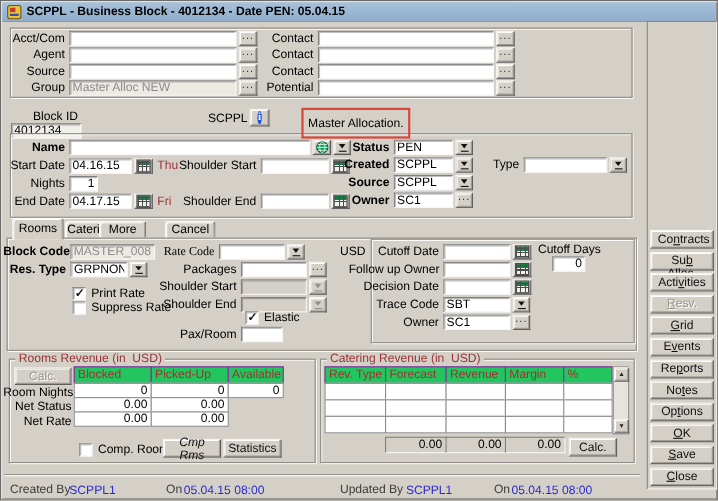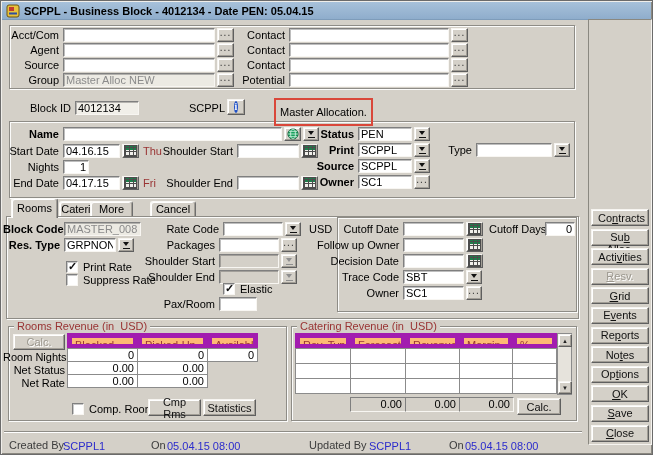--- a/index.html
+++ b/index.html
@@ -65,21 +65,21 @@
     position:relative;display:inline-block;
   }
   .cb.on::after{content:"✓";position:absolute;left:1px;top:-2px;font-size:11px;font-weight:bold;color:#111;}
   .cb-lb{margin-left:5px;white-space:nowrap;}
   .tab{
     position:absolute;background:#d4d0c8;border:1px solid #6e6e6e;border-bottom:none;
     border-top-color:#fbfaf7;border-left-color:#fbfaf7;border-radius:3px 3px 0 0;
     box-shadow:inset -1px 0 0 #a29e96, inset 1px 1px 0 #fff;
     text-align:center;cursor:default;
   }
-  .hcell{position:absolute;background:#fdba74;border:5px solid #a21caf;color:#993333;
+  .hcell{position:absolute;background:#22c55e;border:1px solid #a21caf;color:#993333;
     padding:1px 3px;white-space:nowrap;overflow:hidden;}
   .ccell{position:absolute;background:#fff;border:1px solid #8b8b8b;}
   .vcell{position:absolute;background:#fff;border:1px solid #8b8b8b;text-align:right;padding:0 3px;
     line-height:12px;overflow:hidden;}
   .tcell{position:absolute;background:#d4d0c8;border:1px solid;border-color:#7f7f7f #f8f6f2 #f8f6f2 #7f7f7f;
     text-align:right;padding:0 3px;line-height:13px;}
   .rowlbl{position:absolute;text-align:right;white-space:nowrap;}
   .side-btn{
     position:relative;display:block;width:58px;height:17px;margin:0 0 2.6px 0;
     background:#d4d0c8;border:1px solid;border-color:#f6f4f0 #5f5f5f #5f5f5f #f6f4f0;
@@ -144,21 +144,21 @@
     <span class="lbl" style="width:52px;">Contact</span>
     <input class="inp" style="width: 160px;">
     <button class="b3 dots" style="width:17px;"></button>
   </div>
   <div class="fld" style="left:236px;top:71px;">
     <span class="lbl" style="width:52px;">Potential</span>
     <input class="inp" style="width: 160px;">
     <button class="b3 dots" style="width:17px;"></button>
   </div>
 
-  <div class="fld" style="left:8px;top:99px;">
+  <div class="fld" style="left:8px;top:99px;flex-direction:column;">
     <span class="lbl" style="width:66px;">Block ID</span>
     <input class="inp" style="width: 64px; background: rgb(241, 239, 233);" value="4012134">
   </div>
   <span style="position:absolute;left:188px;top:101px;">SCPPL</span>
   <button class="btn" style="left:226px;top:98px;width:18px;height:16px;">
     <span style="width:12px;height:12px;border-radius:50%;background:#1f51c8;color:#fff;font-family:'Liberation Serif',serif;font-weight:bold;font-size:10px;line-height:12px;display:inline-block;">i</span>
   </button>
   <div class="alertbox" style="left:273px;top:97px;width:99px;height:28px;">
     <span>Master Allocation.</span>
   </div>
@@ -220,21 +220,21 @@
   </div>
 
   <div class="fld" style="left:300px;top:125px;">
     <span class="lbl bold" style="width:57px;">Status</span>
     <input class="inp" style="width: 54px;" value="PEN">
     <button class="b3" style="width:16px;">
         <span class="dd-glyph"></span>
       </button>
   </div>
   <div class="fld" style="left:300px;top:141px;">
-    <span class="lbl bold" style="width:57px;">Print</span>
+    <span class="lbl bold" style="width:57px;">Created</span>
     <input class="inp" style="width: 54px;" value="SCPPL">
     <button class="b3" style="width:16px;">
         <span class="dd-glyph"></span>
       </button>
   </div>
   <div class="fld" style="left:300px;top:157px;">
     <span class="lbl bold" style="width:57px;">Source</span>
     <input class="inp" style="width: 54px;" value="SCPPL">
     <button class="b3" style="width:16px;">
         <span class="dd-glyph"></span>
@@ -275,21 +275,21 @@
   <div class="fld" style="left:65px;top:258px;">
     <span class="cb on"></span>
     <span class="cb-lb">Print Rate</span>
   </div>
   <div class="fld" style="left:65px;top:271px;">
     <span class="cb"></span>
     <span class="cb-lb">Suppress Rate</span>
   </div>
 
   <div class="fld" style="left:130px;top:220px;">
-    <span class="lbl" style="width:92px;">Rate Code</span>
+    <span class="lbl" style="width:68px;font-family:Liberation Serif, serif;">Rate Code</span>
     <input class="inp" style="width: 60px;">
     <button class="b3" style="width:16px;">
         <span class="dd-glyph"></span>
       </button>
   </div>
   <span style="position:absolute;left:308px;top:222px;">USD</span>
   <div class="fld" style="left:130px;top:236px;">
     <span class="lbl" style="width:88px;">Packages</span>
     <input class="inp" style="width: 60px;">
     <button class="b3 dots" style="width:16px;"></button>
@@ -317,21 +317,21 @@
     <input class="inp" style="width: 38px;">
   </div>
 
   <div class="fld" style="left:316px;top:220px;">
     <span class="lbl" style="width:86px;">Cutoff Date</span>
     <input class="inp" style="width: 61px;">
     <button class="b3" style="width:17px;">
         <span class="cal"></span>
       </button>
   </div>
-  <div class="fld" style="left:488px;top:220px;">
+  <div class="fld" style="left:488px;top:220px;flex-direction:column;">
     <span class="lbl" style="width:56px;">Cutoff Days</span>
     <input class="inp rt" style="width: 30px;" value="0">
   </div>
   <div class="fld" style="left:316px;top:236px;">
     <span class="lbl" style="width:86px;">Follow up Owner</span>
     <input class="inp" style="width: 61px;">
     <button class="b3" style="width:17px;">
         <span class="cal"></span>
       </button>
   </div>
@@ -373,21 +373,21 @@
       <div class="vcell" style="left: 66px; top: 360px; width: 71px; height: 14px;">0.00</div>
       <div class="vcell" style="left: 136px; top: 360px; width: 71px; height: 14px;">0.00</div>
       <div class="vcell" style="left: 66px; top: 373px; width: 71px; height: 14px;">0.00</div>
       <div class="vcell" style="left: 136px; top: 373px; width: 71px; height: 14px;">0.00</div>
     </div>
 
   <div class="fld" style="left:71px;top:400px;">
     <span class="cb"></span>
     <span class="cb-lb">Comp. Rooms</span>
   </div>
-  <button class="btn" style="left:147px;top:398px;width:53px;height:17px;">Cmp Rms</button>
+  <button class="btn" style="left:147px;top:398px;width:53px;height:17px;font-style:italic;">Cmp Rms</button>
   <button class="btn" style="left:202px;top:398px;width:53px;height:17px;">Statistics</button>
 
   <div class="frame" style="left:290px;top:325px;width:286px;height:95px;"></div>
   <span class="gtitle" style="left:296px;top:319px;">Catering Revenue (in  USD)</span>
   <div id="catering-cells">
       <div class="hcell" style="left: 294px; top: 332px; width: 56px; height: 16px;">Rev. Type</div>
       <div class="hcell" style="left: 349px; top: 332px; width: 56px; height: 16px;">Forecast</div>
       <div class="hcell" style="left: 404px; top: 332px; width: 55px; height: 16px;">Revenue</div>
       <div class="hcell" style="left: 458px; top: 332px; width: 54px; height: 16px;">Margin</div>
       <div class="hcell" style="left: 511px; top: 332px; width: 45px; height: 16px;">%</div>

